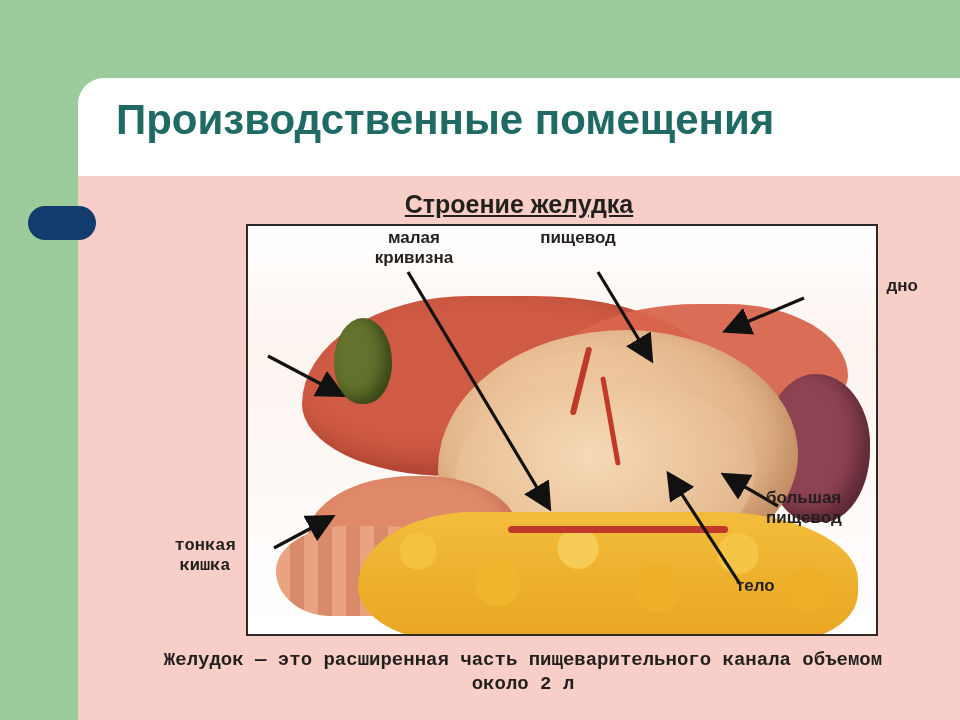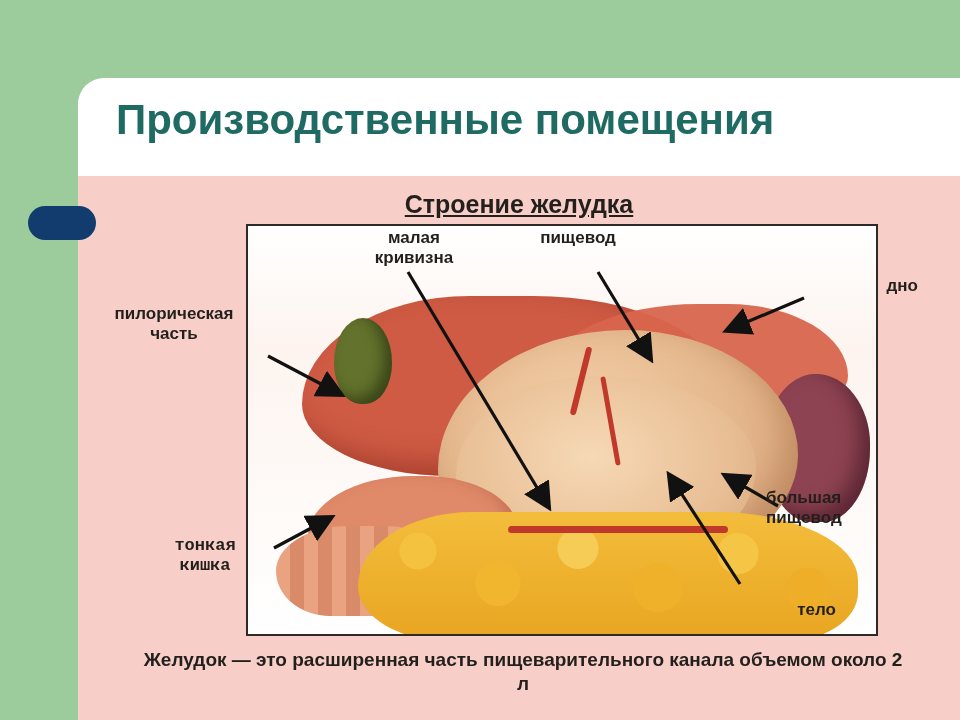--- a/index.html
+++ b/index.html
@@ -177,38 +177,39 @@
   .fig-caption {
     position: absolute;
     left: 60px;
     top: 472px;
     width: 770px;
     text-align: center;
     font-size: 19px;
     font-weight: bold;
     color: #231f1c;
     line-height: 1.28;
+    font-family: Liberation Mono, monospace;
   }
   
   .lbl {
     position: absolute;
     font-size: 17px;
     font-weight: bold;
     color: #231f1c;
     line-height: 1.15;
     text-align: center;
     white-space: pre-line;
   }
   .lbl-malaya { left: 266px; top: 52px; width: 140px; }
   .lbl-pishevod { left: 430px; top: 52px; width: 140px; text-align: center; }
   .lbl-dno { left: 730px; top: 100px; width: 110px; text-align: right; }
   .lbl-piloricheskaya { left: 6px; top: 128px; width: 180px; }
   .lbl-bolshaya { left: 688px; top: 312px; width: 160px; text-align: left; }
   .lbl-tonkaya { left: 62px; top: 360px; width: 130px; font-family: Liberation Mono, monospace; }
-  .lbl-telo { left: 658px; top: 400px; width: 100px; text-align: right; margin-top: 24px; }
+  .lbl-telo { left: 658px; top: 400px; width: 100px; text-align: left; }
   svg.arrows {
     position: absolute;
     left: 0; top: 0;
     width: 882px; height: 544px;
     pointer-events: none;
   }
 </style>
 </head>
 <body>
 
@@ -256,22 +257,20 @@
       <line x1="190" y1="180" x2="262" y2="218" stroke="#111" stroke-width="3.2" marker-end="url(#ah)"></line>
       <line x1="700" y1="330" x2="648" y2="300" stroke="#111" stroke-width="3.2" marker-end="url(#ah)"></line>
       <line x1="196" y1="372" x2="252" y2="342" stroke="#111" stroke-width="3.2" marker-end="url(#ah)"></line>
       <line x1="662" y1="408" x2="592" y2="300" stroke="#111" stroke-width="3.2" marker-end="url(#ah)"></line>
     </svg>
 
     <div class="lbl lbl-malaya">малая
 кривизна</div>
     <div class="lbl lbl-pishevod">пищевод</div>
     <div class="lbl lbl-dno">дно</div>
-    <div class="lbl lbl-piloricheskaya">пилорическая
-часть</div>
     <div class="lbl lbl-bolshaya">большая
 пищевод</div>
     <div class="lbl lbl-tonkaya">тонкая
 кишка</div>
     <div class="lbl lbl-telo">тело</div>
 
     <div class="fig-caption">Желудок — это расширенная часть пищеварительного канала объемом около 2 л</div>
   </div>
 
 </div>

